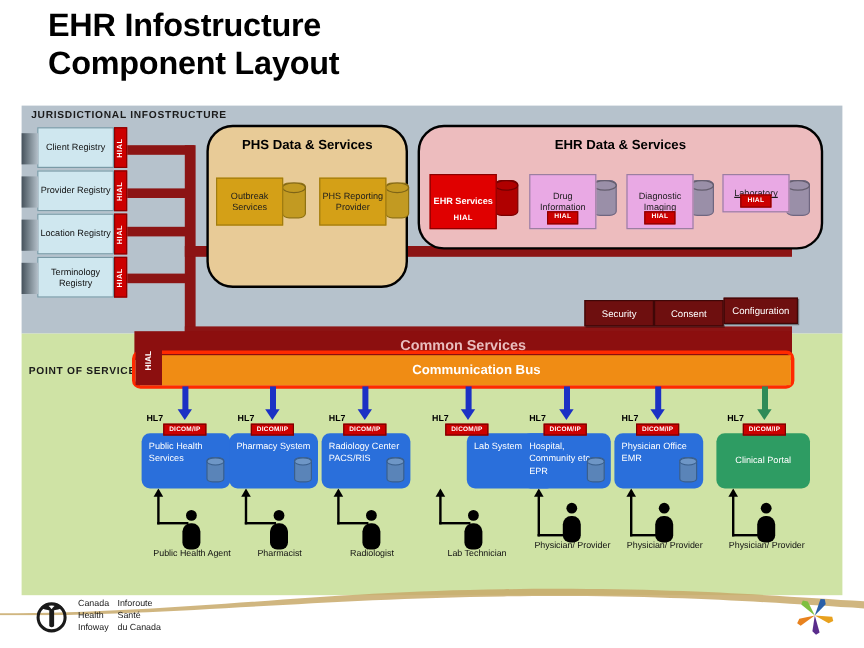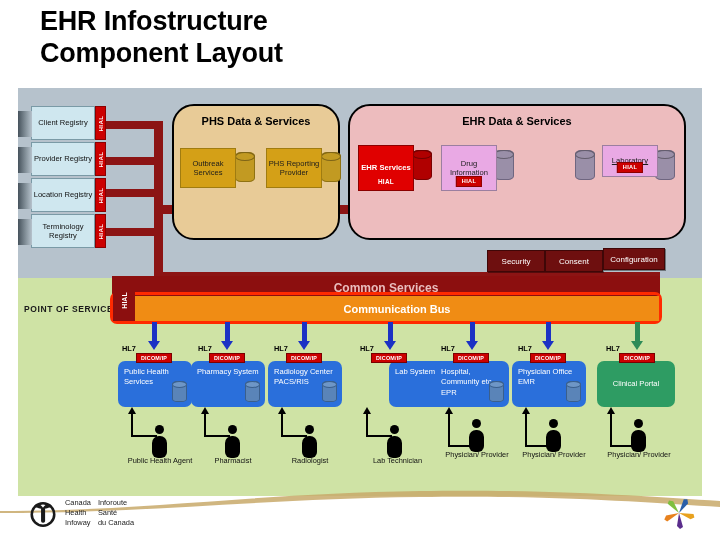--- a/index.html
+++ b/index.html
@@ -64,21 +64,21 @@
   
   .panel {
     position: absolute; border: 2px solid #000; border-radius: 22px;
     z-index: 4;
   }
   .panel .panel-title {
     position: absolute; left: 0; right: 0; top: 9px; text-align: center;
     font-size: 11px; font-weight: bold; color: #000;
   }
   .panel-phs { left: 172px; top: 104px; width: 168px; height: 136px; background: #e8cb97; }
-  .panel-ehr { left: 348px; top: 104px; width: 338px; height: 136px; background: #edbcbe; }
+  .panel-ehr { left: 348px; top: 104px; width: 338px; height: 104px; background: #edbcbe; }
 
   
   .svcbox {
     position: absolute; display: flex; flex-direction: column;
     align-items: center; justify-content: center; text-align: center;
     font-size: 7.6px; line-height: 1.25; z-index: 6;
   }
   .svc-gold { background: #d4a017; border: 1px solid #a07c10; color: #1c1c1c; }
   .svc-pink { background: #e9a9e4; border: 1px solid #9b7fa0; color: #1c1c1c; }
   .svc-red  { background: #e00000; border: 1px solid #8b0000; color: #ffffff; font-weight: bold; }
@@ -206,20 +206,21 @@
 
 <div id="slide">
 
   <div class="title">
     <div>EHR Infostructure</div>
     <div>Component Layout</div>
   </div>
 
   <div class="band-juris"></div>
   <div class="band-pos"></div>
+  <div class="band-label lbl-juris">JURISDICTIONAL INFOSTRUCTURE</div>
   <div class="band-label lbl-pos">POINT OF SERVICE</div>
 
   <div class="pipe" style="left:106px; top:121px; width:56px; height:8px;"></div>
   <div class="pipe" style="left:106px; top:157px; width:56px; height:8px;"></div>
   <div class="pipe" style="left:106px; top:189px; width:56px; height:8px;"></div>
   <div class="pipe" style="left:106px; top:228px; width:56px; height:8px;"></div>
   <div class="pipe" style="left:154px; top:121px; width:9px; height:160px;"></div>
   <div class="pipe" style="left:154px; top:205px; width:506px; height:9px;"></div>
   <div class="pipe" style="left:154px; top:272px; width:506px; height:10px;"></div>
 
@@ -273,20 +274,24 @@
     <span class="hial-badge">HIAL</span>
   </div>
 
   <div class="cyl" style="left:494px; top:150px;"></div>
   <div class="svcbox svc-pink" style="left:441px; top:145px; width:56px; height:46px;">
     <span>Drug Information</span>
     <span class="hial-badge">HIAL</span>
   </div>
 
   <div class="cyl" style="left:575px; top:150px;"></div>
+  <div class="svcbox svc-pink" style="left:522px; top:145px; width:56px; height:46px;">
+    <span>Diagnostic Imaging</span>
+    <span class="hial-badge">HIAL</span>
+  </div>
 
   <div class="cyl" style="left:655px; top:150px;"></div>
   <div class="svcbox svc-pink" style="left:602px; top:145px; width:56px; height:32px;text-decoration:underline;">
     <span>Laboratory</span>
     <span class="hial-badge">HIAL</span>
   </div>
 
   <div class="pipe" style="left:382px; top:191px; width:7px; height:16px;"></div>
   <div class="pipe" style="left:466px; top:191px; width:7px; height:16px;"></div>
   <div class="pipe" style="left:547px; top:191px; width:7px; height:16px;"></div>

